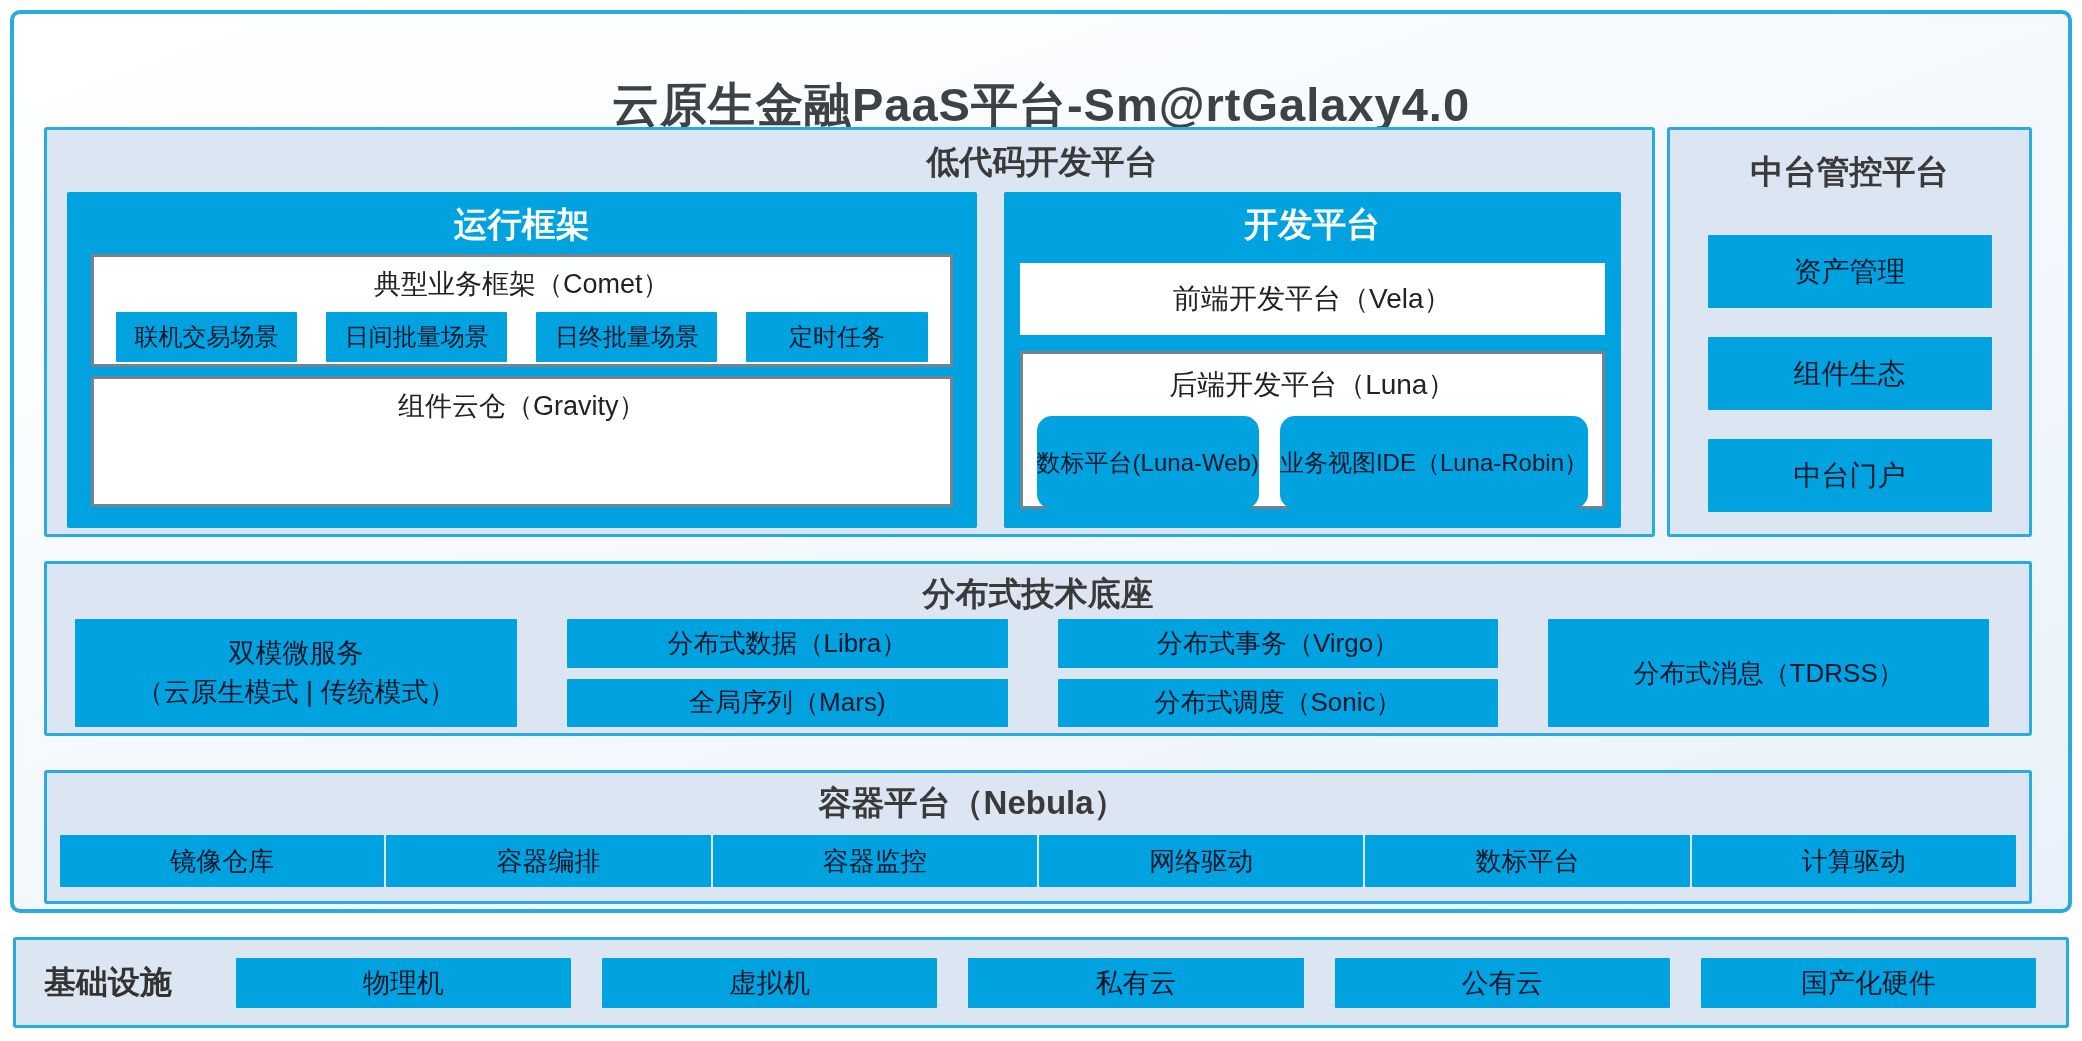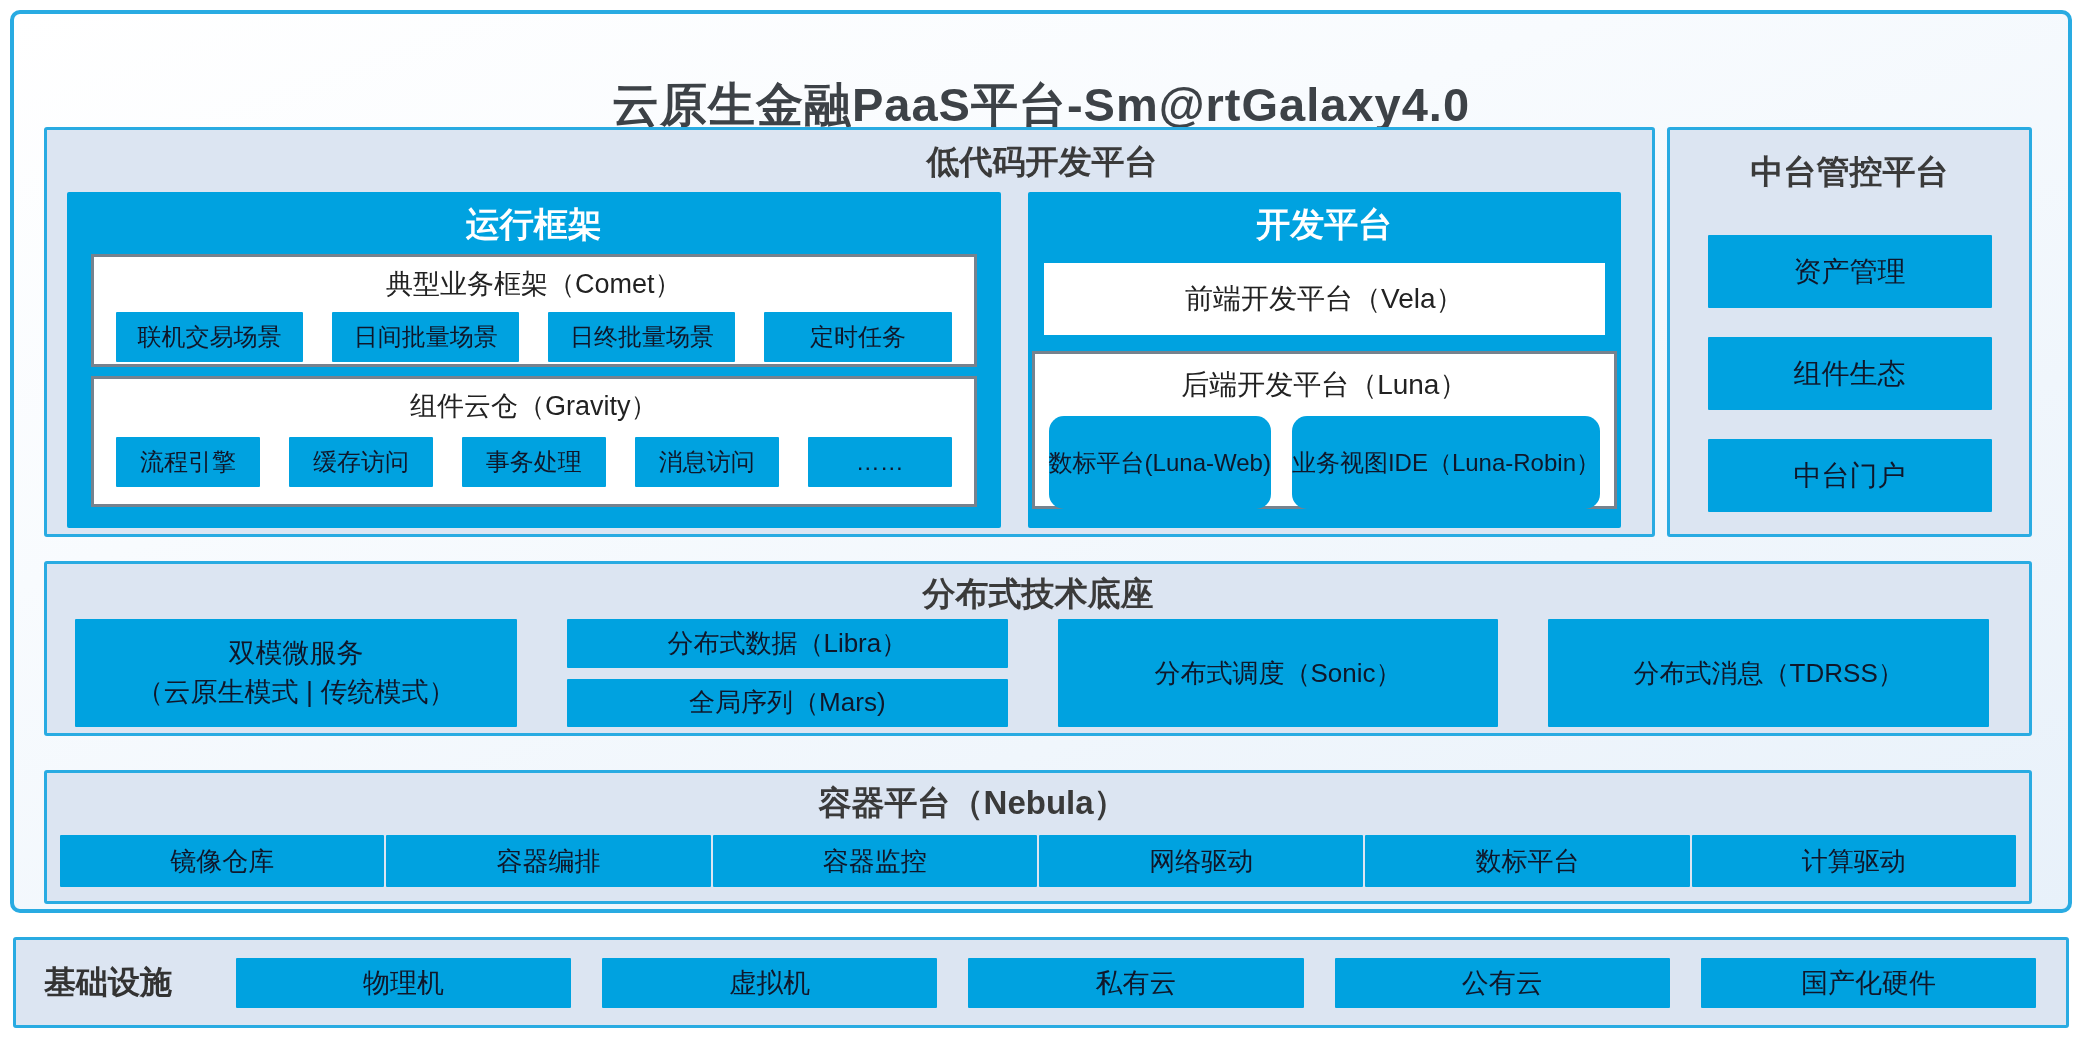--- a/index.html
+++ b/index.html
@@ -93,21 +93,21 @@
   
   .white-plain {
     background: #ffffff;
     margin: 9px 16px 0;
     height: 72px; line-height: 72px;
     text-align: center;
     font-size: 28px;
     color: #222222;
     white-space: nowrap;
   }
-  .luna { margin: 16px 4px 0; height: 158px; }
+  .luna { margin: 16px 16px 0; height: 158px; }
   .luna .white-title { font-size: 28px; padding-top: 12px; }
   .luna-row { display: flex; gap: 21px; margin: 12px 14px 0; }
   .btn-2line {
     flex: 1; height: 93px;
     display: flex; flex-direction: row;
     align-items: center; justify-content: center;
     font-size: 24px; line-height: 1.3;
     white-space: nowrap;
     border-radius: 15px;
   }
@@ -198,27 +198,20 @@
             <div class="btn-row">
               <div class="btn">联机交易场景</div>
               <div class="btn">日间批量场景</div>
               <div class="btn">日终批量场景</div>
               <div class="btn">定时任务</div>
             </div>
           </div>
 
           <div class="white-box gravity">
             <div class="white-title">组件云仓（Gravity）</div>
-            <div class="btn-row">
-              <div class="btn">流程引擎</div>
-              <div class="btn">缓存访问</div>
-              <div class="btn">事务处理</div>
-              <div class="btn">消息访问</div>
-              <div class="btn">……</div>
-            </div>
           </div>
         </div>
 
         <div class="cyan-panel dev">
           <div class="panel-title">开发平台</div>
           <div class="white-plain">前端开发平台（Vela）</div>
           <div class="white-box luna">
             <div class="white-title">后端开发平台（Luna）</div>
             <div class="luna-row">
               <div class="btn btn-2line">
@@ -250,20 +243,21 @@
       <div class="dist-inner">
         <div class="btn featured">
           <span>双模微服务</span>
           <span>（云原生模式 | 传统模式）</span>
         </div>
         <div class="dist-col">
           <div class="btn">分布式数据（Libra）</div>
           <div class="btn">全局序列（Mars)</div>
         </div>
         <div class="dist-col">
+          <div class="btn">分布式事务（Virgo）</div>
           <div class="btn">分布式调度（Sonic）</div>
         </div>
         <div class="dist-col">
           <div class="btn">分布式消息（TDRSS）</div>
         </div>
       </div>
     </div>
 
     <div class="section nebula">
       <div class="sec-title">容器平台（Nebula）</div>

